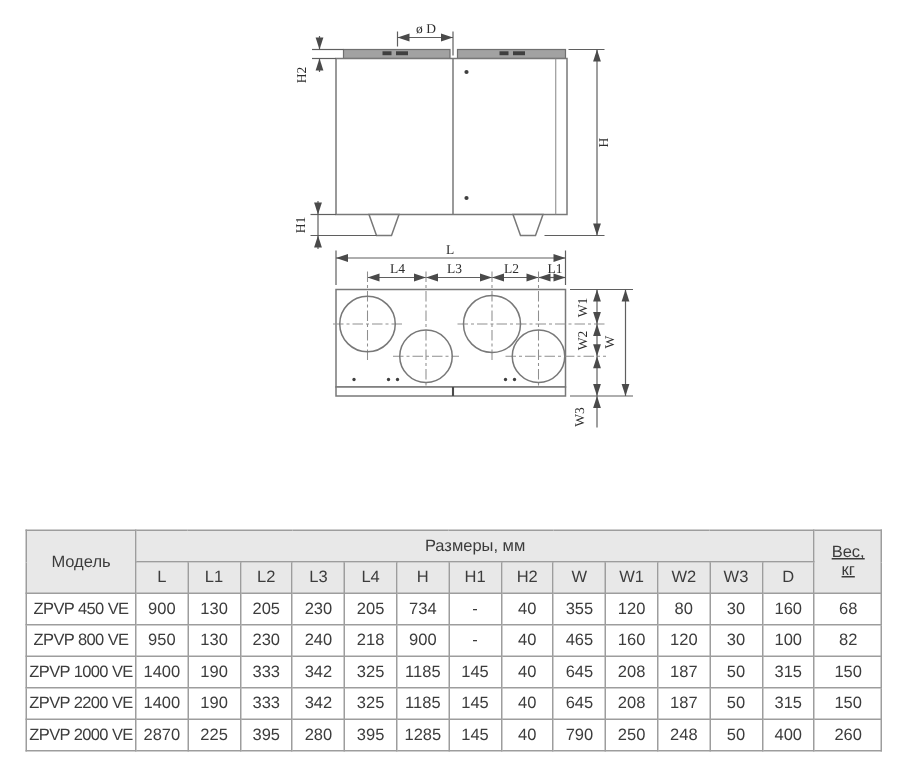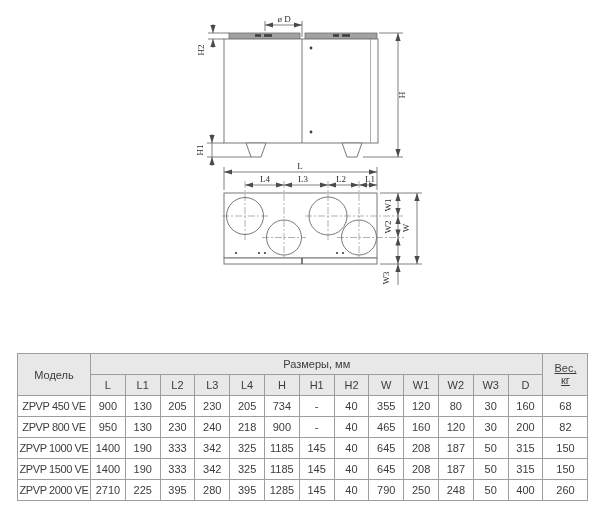--- a/index.html
+++ b/index.html
@@ -204,60 +204,60 @@
             <td>230</td>
             <td>240</td>
             <td>218</td>
             <td>900</td>
             <td>-</td>
             <td>40</td>
             <td>465</td>
             <td>160</td>
             <td>120</td>
             <td>30</td>
-            <td>200</td>
+            <td>100</td>
             <td>82</td>
           </tr>
           <tr>
             <td class="model-cell">ZPVP 1000 VE</td>
             <td>1400</td>
             <td>190</td>
             <td>333</td>
             <td>342</td>
             <td>325</td>
             <td>1185</td>
             <td>145</td>
             <td>40</td>
             <td>645</td>
             <td>208</td>
             <td>187</td>
             <td>50</td>
             <td>315</td>
             <td>150</td>
           </tr>
           <tr>
-            <td class="model-cell">ZPVP 1500 VE</td>
+            <td class="model-cell">ZPVP 2200 VE</td>
             <td>1400</td>
             <td>190</td>
             <td>333</td>
             <td>342</td>
             <td>325</td>
             <td>1185</td>
             <td>145</td>
             <td>40</td>
             <td>645</td>
             <td>208</td>
             <td>187</td>
             <td>50</td>
             <td>315</td>
             <td>150</td>
           </tr>
           <tr>
             <td class="model-cell">ZPVP 2000 VE</td>
-            <td>2710</td>
+            <td>2870</td>
             <td>225</td>
             <td>395</td>
             <td>280</td>
             <td>395</td>
             <td>1285</td>
             <td>145</td>
             <td>40</td>
             <td>790</td>
             <td>250</td>
             <td>248</td>

